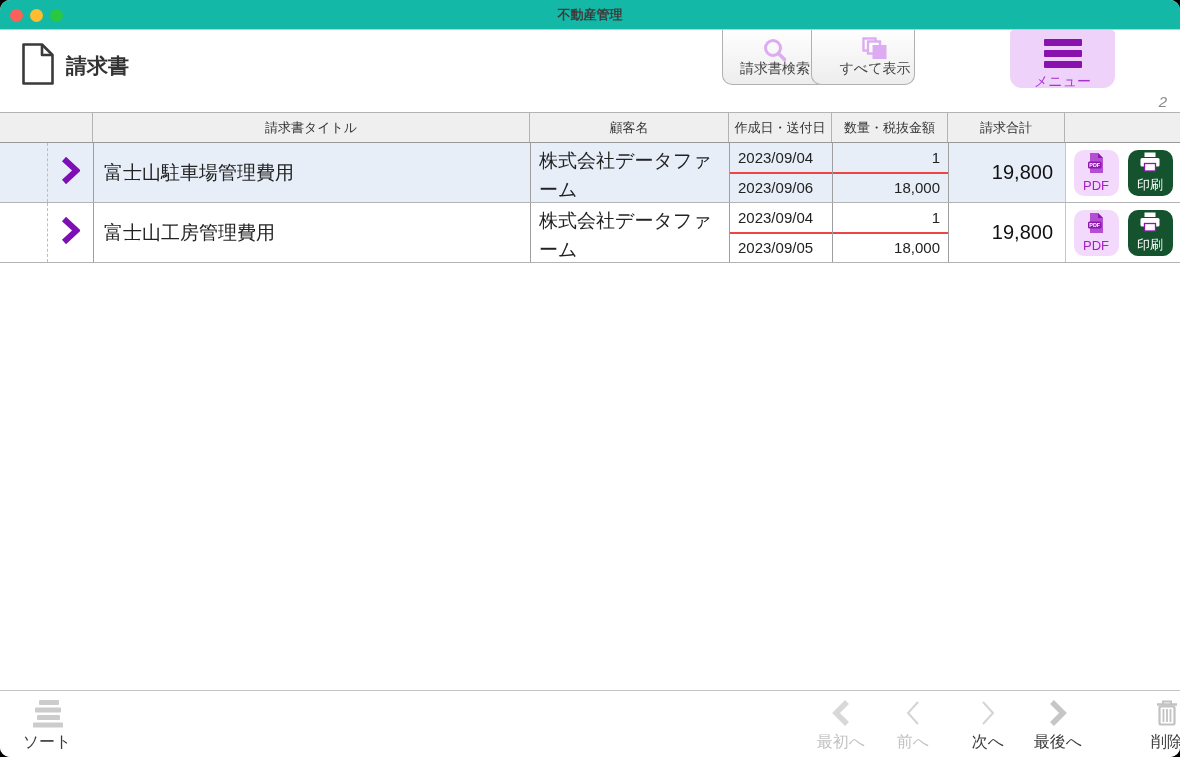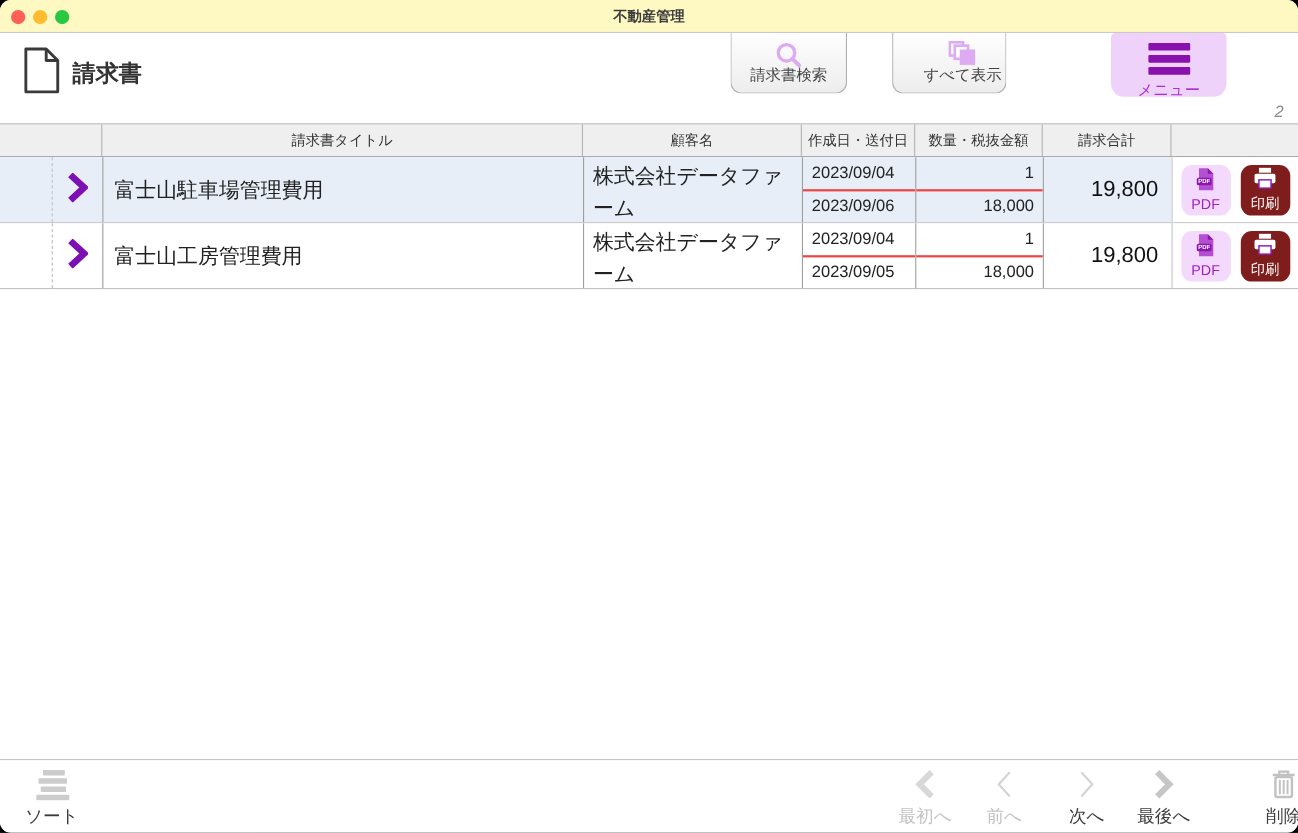--- a/index.html
+++ b/index.html
@@ -3,41 +3,41 @@
 <meta charset="utf-8">
 <style>
   * { margin:0; padding:0; box-sizing:border-box; }
   html,body { background:#000; font-family:"Liberation Sans", sans-serif; }
   .window {
     position:relative; width:1180px; height:757px; background:#fff;
     border-radius:10px; overflow:hidden;
   }
   
   .titlebar {
-    position:relative; height:30px; background:#fef9c3; border-bottom:1px solid #c9c9c9;
+    position:relative; height:30px; background:#14b8a6; border-bottom:1px solid #c9c9c9;
     display:flex; align-items:center; justify-content:center;
   }
   .titlebar-title { font-size:13px; font-weight:bold; color:#3c3c3c; }
   .traffic { position:absolute; left:0; top:0; height:30px; display:flex; align-items:center; gap:7px; padding-left:10px; }
   .light { width:13px; height:13px; border-radius:50%; }
   .light.red { background:#ff5f57; }
   .light.yellow { background:#febc2e; }
   .light.green { background:#28c840; }
   
   .header { position:relative; height:82px; background:#fff; }
   .page-title-wrap { position:absolute; left:20px; top:12px; display:flex; align-items:center; gap:10px; }
   .page-title { font-size:21px; font-weight:bold; color:#333;font-family:Liberation Mono, monospace; }
   .hbtn {
     position:absolute; top:0; height:55px; background:linear-gradient(#fefefe,#ededed);
     border:1px solid #b0b0b0; border-top:none; border-radius:0 0 10px 10px;
     display:flex; flex-direction:column; align-items:center; justify-content:flex-end;
     padding-bottom:6px; font-size:14px; color:#444; cursor:default;
   }
   .hbtn .ic { position:absolute; top:7px; }
-  .hbtn-search { left:664px; width:106px; }
+  .hbtn-search { left:722px; width:106px; }
   .hbtn-showall { left:811px; width:104px;padding-left:24px; }
   .menu-btn {
     position:absolute; left:1010px; top:0; width:105px; height:58px;
     background:#efd2fa; border-radius:4px 4px 12px 12px;
     display:flex; flex-direction:column; align-items:center; justify-content:flex-start;
     padding-top:9px;
   }
   .menu-btn .bars { display:flex; flex-direction:column; gap:4px; }
   .menu-btn .bar { width:38px; height:7px; background:#8911ad; border-radius:1px; }
   .menu-label { margin-top:5px; font-size:14px; color:#a82fd2; }
@@ -64,21 +64,21 @@
   .cell.dates { width:103px; }
   .cell.qty { width:116px; }
   .half { flex:1; display:flex; align-items:center; font-size:15px; color:#222; }
   .half.top { border-bottom:2px solid #ef4444; }
   .dates .half { padding-left:8px; }
   .qty .half { justify-content:flex-end; padding-right:8px; }
   .cell.total { width:117px; border-left:1px solid #9e9e9e; display:flex; align-items:center; justify-content:flex-end; padding-right:12px; font-size:20px; color:#111; }
   .cell.actions { width:115px; border-left:1px solid #c6c6c6; display:flex; align-items:center; justify-content:center; gap:9px; }
   .abtn { width:45px; height:46px; border-radius:10px; display:flex; flex-direction:column; align-items:center; justify-content:center; gap:1px; cursor:pointer; }
   .abtn.pdf { background:#f3d9fb; color:#a21fc4; font-size:13px; }
-  .abtn.print { background:#7f1d1d; color:#fff; font-size:13px; }
+  .abtn.print { background:#14532d; color:#fff; font-size:13px; }
   .body-blank { background:#fff; height:427px; }
   
   .footer { position:absolute; left:0; bottom:0; width:1180px; height:67px; background:#fff; border-top:1px solid #c4c4c4; }
   .fitem { position:absolute; top:6px; display:flex; flex-direction:column; align-items:center; width:80px; }
   .fitem .ficon { height:32px; display:flex; align-items:center; justify-content:center; }
   .flabel { margin-top:3px; font-size:16px; color:#3a3a3a; }
   .flabel.dim { color:#c2c2c2; }
   .f-sort { left:7px; }
   .f-first { left:801px; } .f-prev { left:873px; } .f-next { left:948px; } .f-last { left:1018px; } .f-del { left:1127px; }
 </style>

